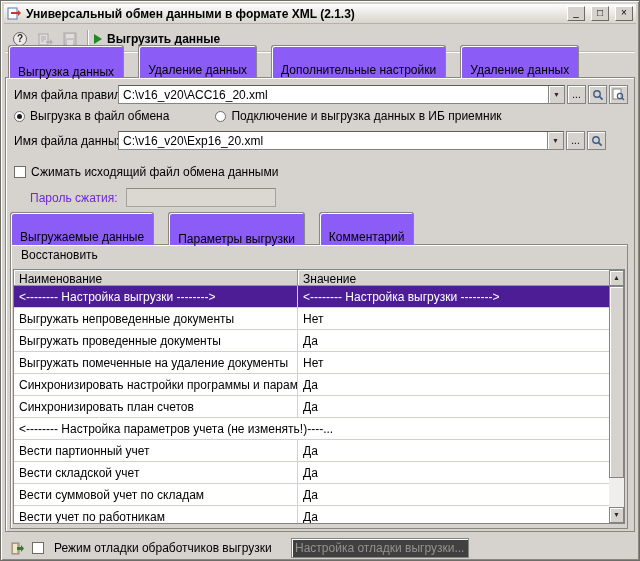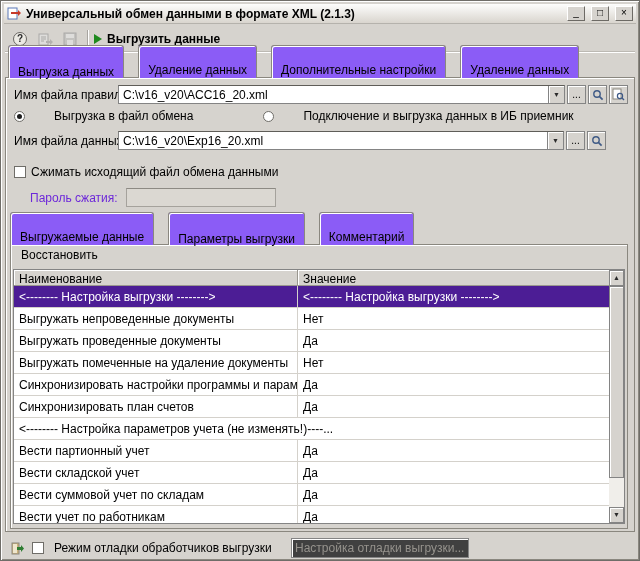--- a/index.html
+++ b/index.html
@@ -169,21 +169,21 @@
     </button>
     <button class="sqbtn">
       <svg width="13" height="13" viewBox="0 0 13 13">
         <rect x="1" y="1" width="8" height="10" fill="#fff" stroke="#8a877f"></rect>
         <circle cx="8" cy="8" r="2.6" fill="none" stroke="#3f5a86" stroke-width="1.2"></circle>
         <line x1="10" y1="10" x2="12" y2="12" stroke="#3f5a86" stroke-width="1.4"></line>
       </svg>
     </button>
   </div>
 
-  <div class="frow" style="top:31px;gap:24px;">
+  <div class="frow" style="top:31px;">
     <span class="radio on"></span>
     <span>Выгрузка в файл обмена</span>
     <span class="radio" style="margin-left:46px;"></span>
     <span>Подключение и выгрузка данных в ИБ приемник</span>
   </div>
 
   <div class="frow" style="top:53px; right:28px;">
     <span class="flabel">Имя файла данных:</span>
     <span class="combo">
       <span class="val">C:\v16_v20\Exp16_20.xml</span>

